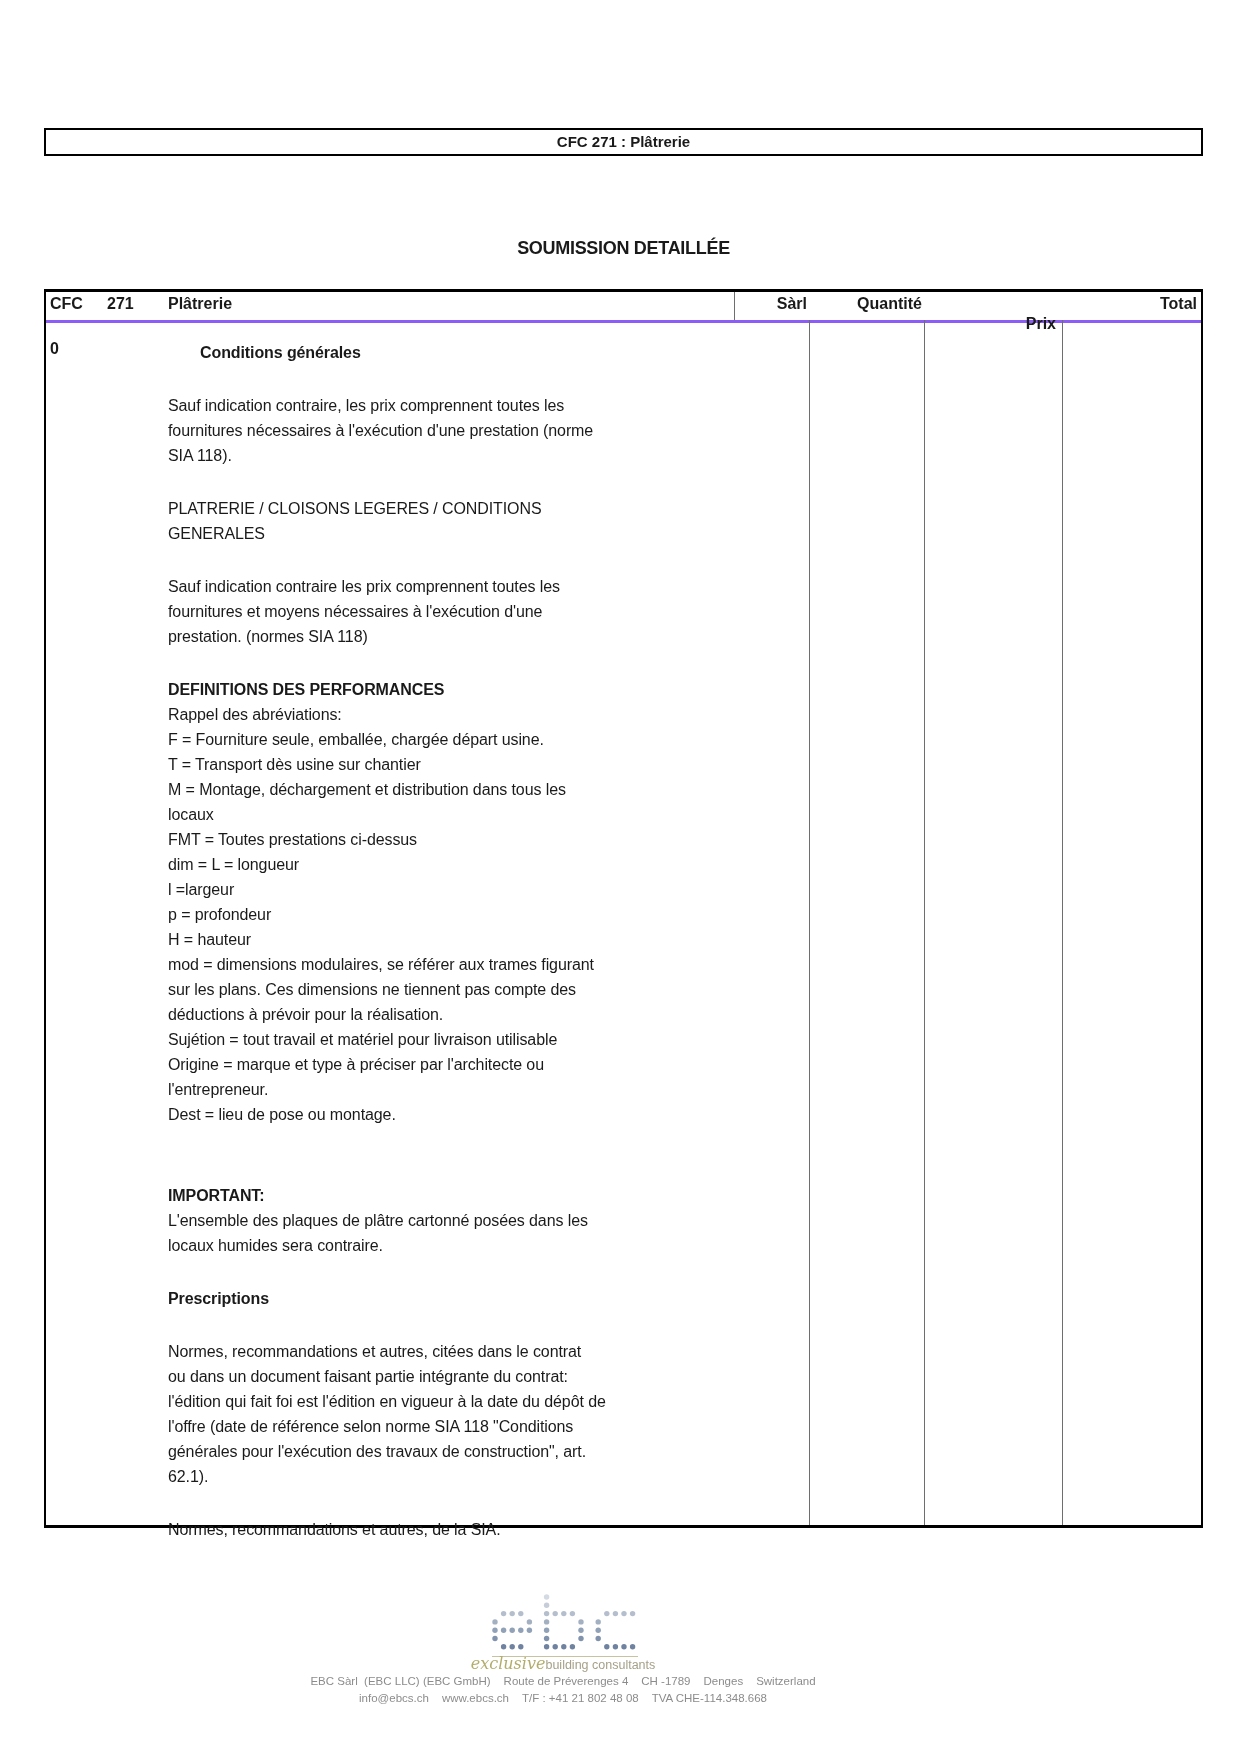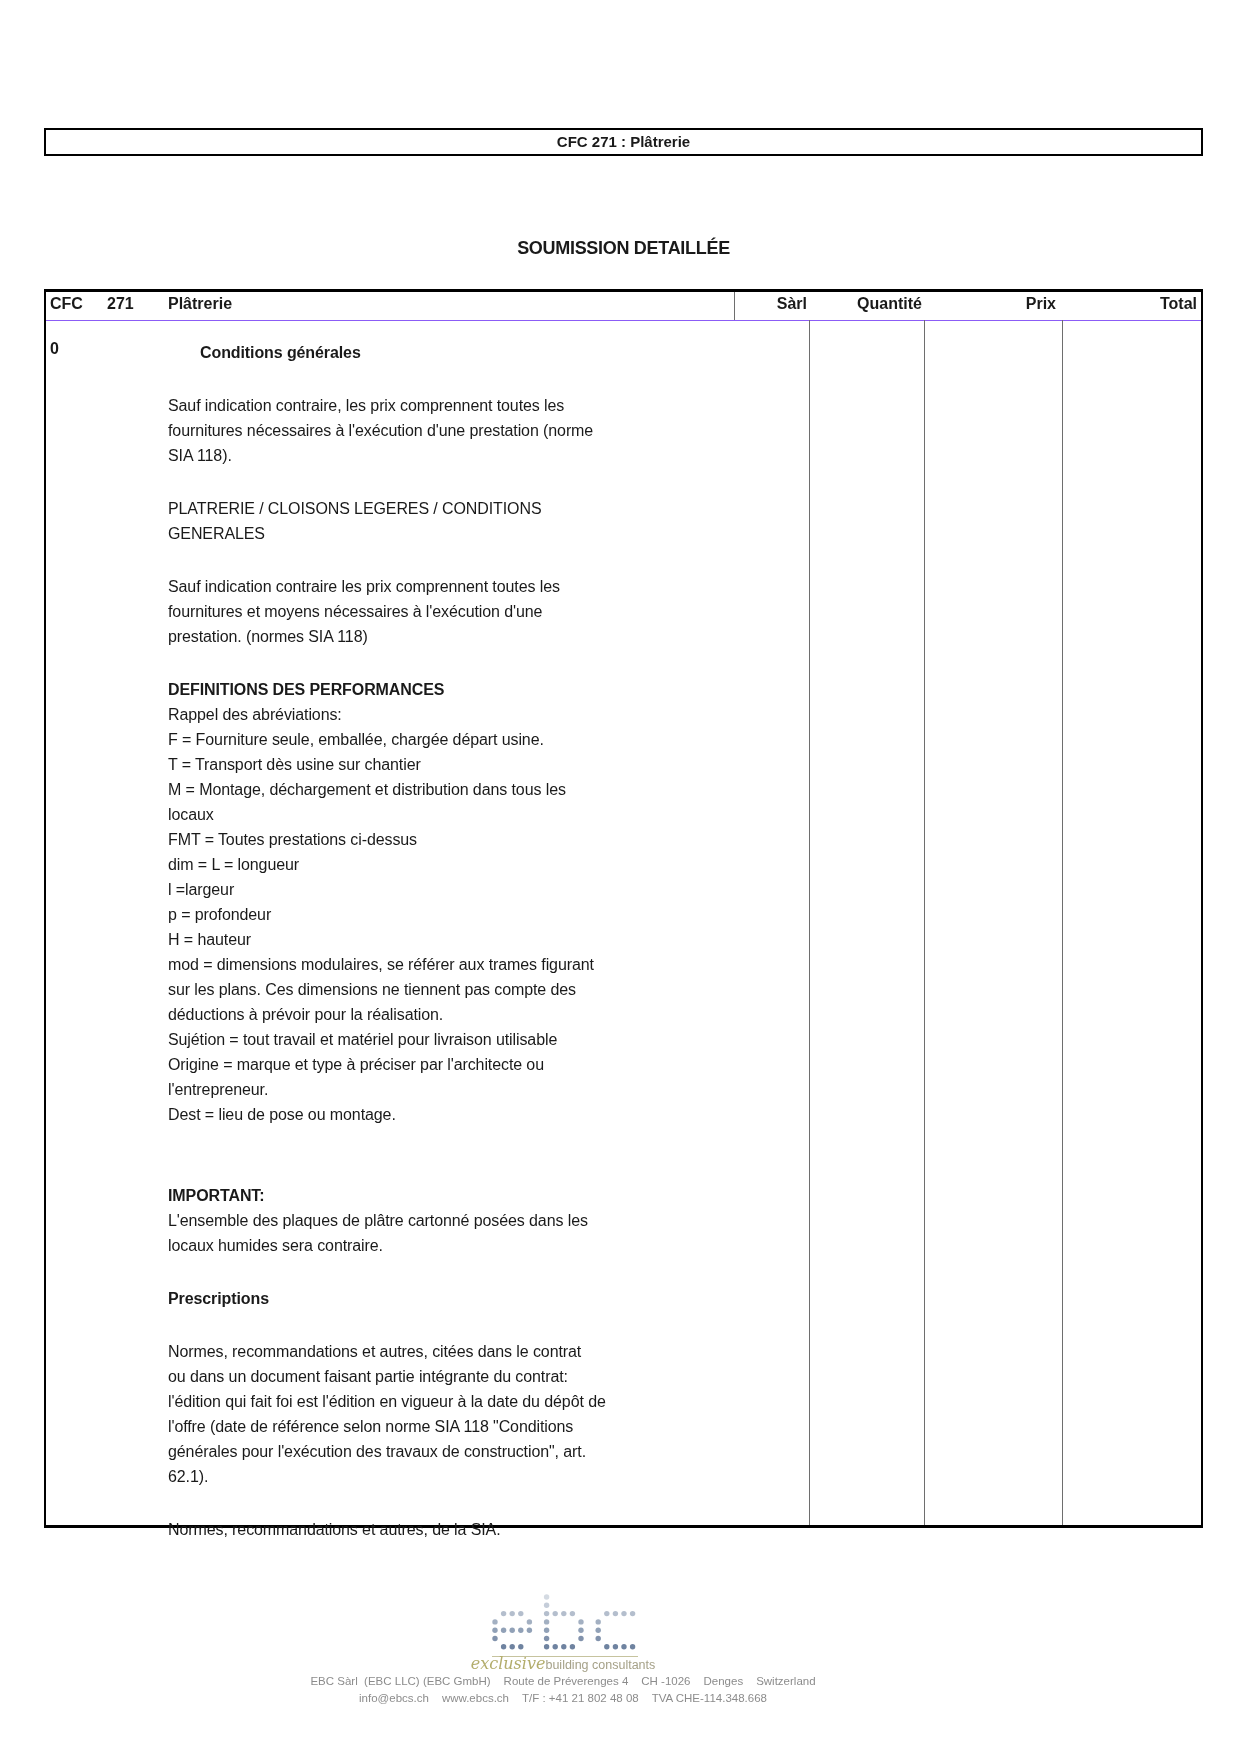--- a/index.html
+++ b/index.html
@@ -22,21 +22,21 @@
     left:44px;top:238px;width:1159px;text-align:center;
     font-weight:bold;font-size:18px;letter-spacing:-0.3px;
   }
   
   .main-table{
     left:44px;top:289px;width:1159px;height:1239px;box-sizing:border-box;
     border:2px solid #000;border-top-width:3px;border-bottom-width:3px;
   }
   .thead{
     position:absolute;left:0;top:0;width:100%;height:28px;
-    border-bottom:1px solid #8b5cf6;font-weight:bold;font-size:16px;
+    border-bottom:3px solid #8b5cf6;font-weight:bold;font-size:16px;
   }
   .thead .cell{position:absolute;top:3px;}
   .cell-r{text-align:right;}
   .vline{position:absolute;width:1px;background:#6e6e6e;}
   .sec-num{position:absolute;left:4px;top:48px;font-weight:bold;font-size:16px;}
   .desc-col{position:absolute;left:122px;top:48px;width:548px;font-size:16px;line-height:25px;letter-spacing:-0.1px;}
   .block{white-space:pre-line;}
   .block.bold{font-weight:bold;}
   .sp-first{margin-top:0;margin-left:32px;}
   .sp-normal{margin-top:28px;}
@@ -70,21 +70,21 @@
 
   <div class="abs doc-title">SOUMISSION DETAILLÉE</div>
 
   <div class="abs main-table">
     <div class="thead">
       <span class="cell" style="left:4px;">CFC</span>
       <span class="cell" style="left:61px;">271</span>
       <span class="cell" style="left:122px;">Plâtrerie</span>
       <span class="cell cell-r" style="left:620px;width:141px;">Sàrl</span>
       <span class="cell cell-r" style="left:763px;width:113px;">Quantité</span>
-      <span class="cell cell-r" style="left:878px;width:132px;">Prix</span>
+      <span class="cell cell-r" style="left:878px;width:132px;margin-top:20px;">Prix</span>
       <span class="cell cell-r" style="left:1016px;width:135px;">Total</span>
       <span class="vline" style="left:688px;top:0;height:28px;"></span>
     </div>
     <span class="vline" style="left:763px;top:28px;bottom:0;"></span>
     <span class="vline" style="left:878px;top:28px;bottom:0;"></span>
     <span class="vline" style="left:1016px;top:28px;bottom:0;"></span>
 
     <div class="sec-num">0</div>
     <div class="desc-col">
         <div class="block sp-first bold">Conditions générales</div>
@@ -170,16 +170,16 @@
         <circle cx="114.8" cy="53.8" r="2.7" fill="#6f83a0" opacity="1"></circle>
         <circle cx="123.4" cy="53.8" r="2.7" fill="#6f83a0" opacity="1"></circle>
         <circle cx="132.0" cy="53.8" r="2.7" fill="#6f83a0" opacity="1"></circle>
         <circle cx="140.6" cy="53.8" r="2.7" fill="#6f83a0" opacity="1"></circle>
       </svg>
     <div class="logo-divider"></div>
   </div>
   <div class="abs tagline">
     <span class="script">exclusive</span><span class="rest">building consultants</span>
   </div>
-  <div class="abs f-line addr"><span>EBC Sàrl  (EBC LLC) (EBC GmbH)</span><span>Route de Préverenges 4</span><span>CH -1026</span><span>Denges</span><span>Switzerland</span></div>
+  <div class="abs f-line addr"><span>EBC Sàrl  (EBC LLC) (EBC GmbH)</span><span>Route de Préverenges 4</span><span>CH -1789</span><span>Denges</span><span>Switzerland</span></div>
   <div class="abs f-line contact"><span>info@ebcs.ch</span><span>www.ebcs.ch</span><span>T/F : +41 21 802 48 08</span><span>TVA CHE-114.348.668</span></div>
 
 </div>
 
 </body></html>

